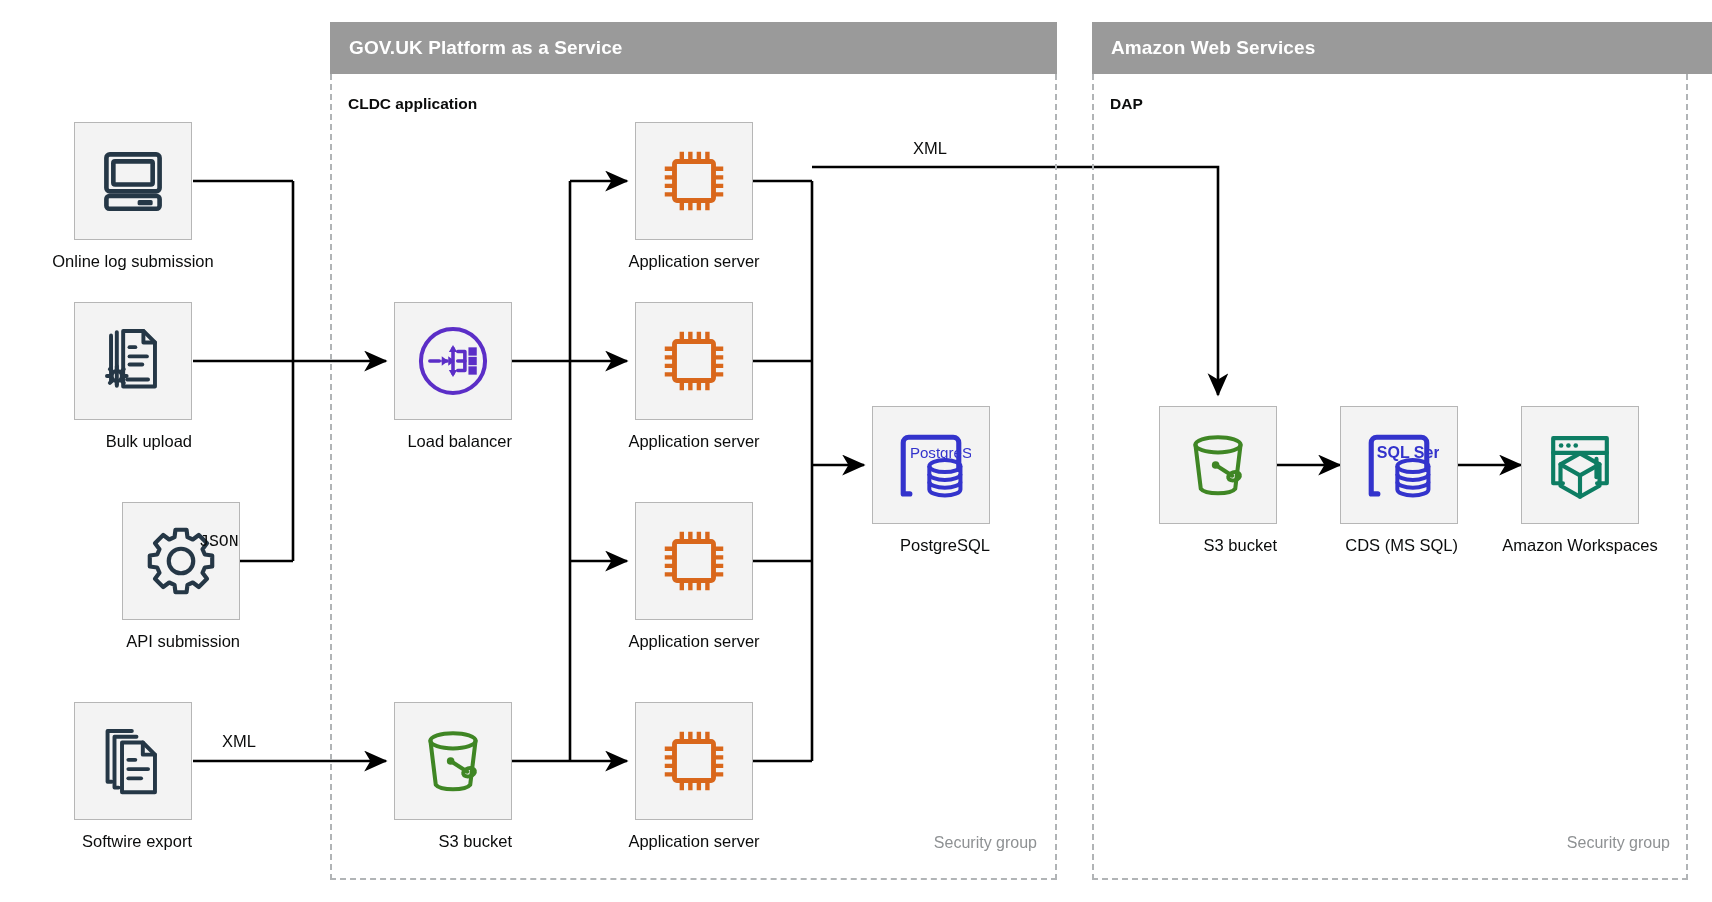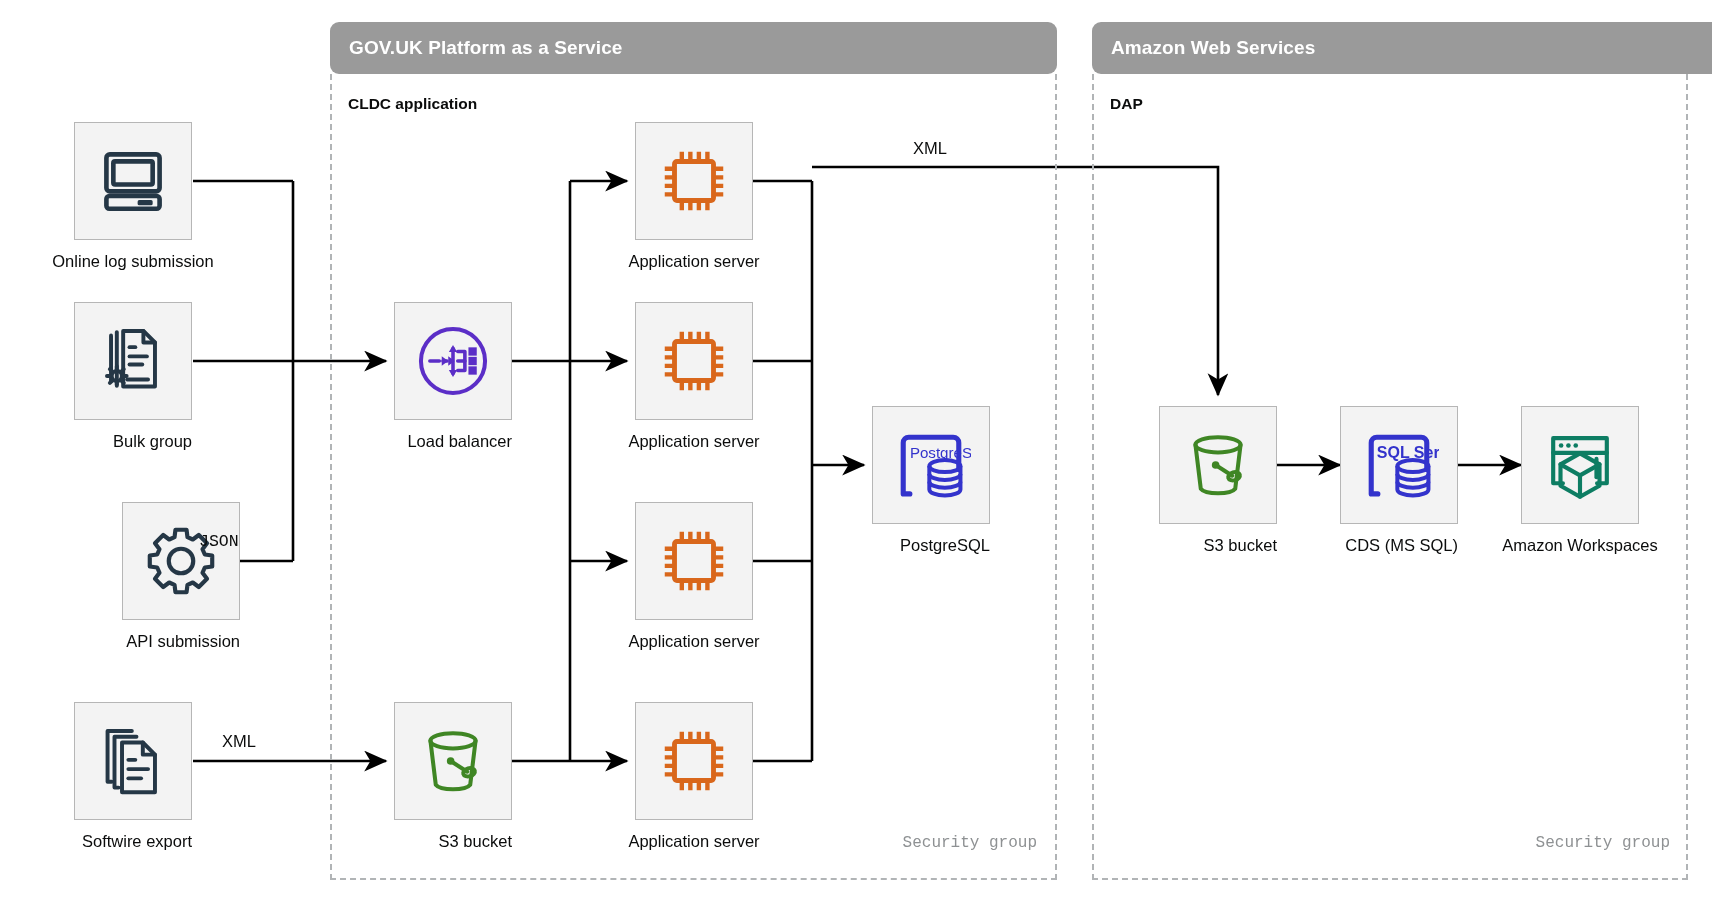--- a/index.html
+++ b/index.html
@@ -26,41 +26,39 @@
     position:absolute;
     background:#9a9a9a;
     color:#ffffff;
     font-weight:bold;
     font-size:19px;
     letter-spacing:.1px;
     display:flex;
     align-items:center;
     padding-left:19px;
     box-sizing:border-box;
-    border-radius:9px;
   }
   .region-body{
     position:absolute;
     border:2px dashed #b1b4b6;
     border-top:none;
     box-sizing:border-box;
     background:transparent;
   }
   .region-sublabel{
     position:absolute;
     font-weight:bold;
     font-size:15.5px;
     color:#0b0c0c;
   }
   .region-footer{
     position:absolute;
     font-size:16px;
     color:#8e9193;
     text-align:right;
-    font-family:Liberation Mono, monospace;
   }
 
   
   .node{
     position:absolute;
     width:118px;
     text-align:center;
   }
   .node .chip{
     width:118px;
@@ -173,21 +171,21 @@
           <path d="M29 20 L34 20"></path>
           <path d="M29 28 L44 28"></path>
           <path d="M29 35 L40 35"></path>
           <path d="M27 48 L45 48"></path>
           <circle cx="18" cy="45" r="4.4"></circle>
           <path d="M18 36.5 L18 39.2 M18 50.8 L18 53.5 M9.5 45 L12.2 45 M23.8 45 L26.5 45
                    M12 39 L13.9 40.9 M22.1 49.1 L24 51 M24 39 L22.1 40.9 M13.9 49.1 L12 51"></path>
         </g>
       </svg>
     </div>
-    <div class="caption">Bulk group</div>
+    <div class="caption">Bulk upload</div>
   </div>
 
   <div class="node" style="left:74px;top:502px;padding-left:48px;">
     <div class="chip">
       <svg width="74" height="74" viewBox="0 0 64 64">
         <g fill="none" stroke="#253746" stroke-width="3.6" stroke-linejoin="round" stroke-linecap="round">
           <path d="M27.2 5 L36.8 5 L37.6 11.4 L42.2 13.4 L47.4 9.5 L54.5 16.6 L50.6 21.8
                    L52.6 26.4 L59 27.2 L59 36.8 L52.6 37.6 L50.6 42.2 L54.5 47.4 L47.4 54.5
                    L42.2 50.6 L37.6 52.6 L36.8 59 L27.2 59 L26.4 52.6 L21.8 50.6 L16.6 54.5
                    L9.5 47.4 L13.4 42.2 L11.4 37.6 L5 36.8 L5 27.2 L11.4 26.4 L13.4 21.8

